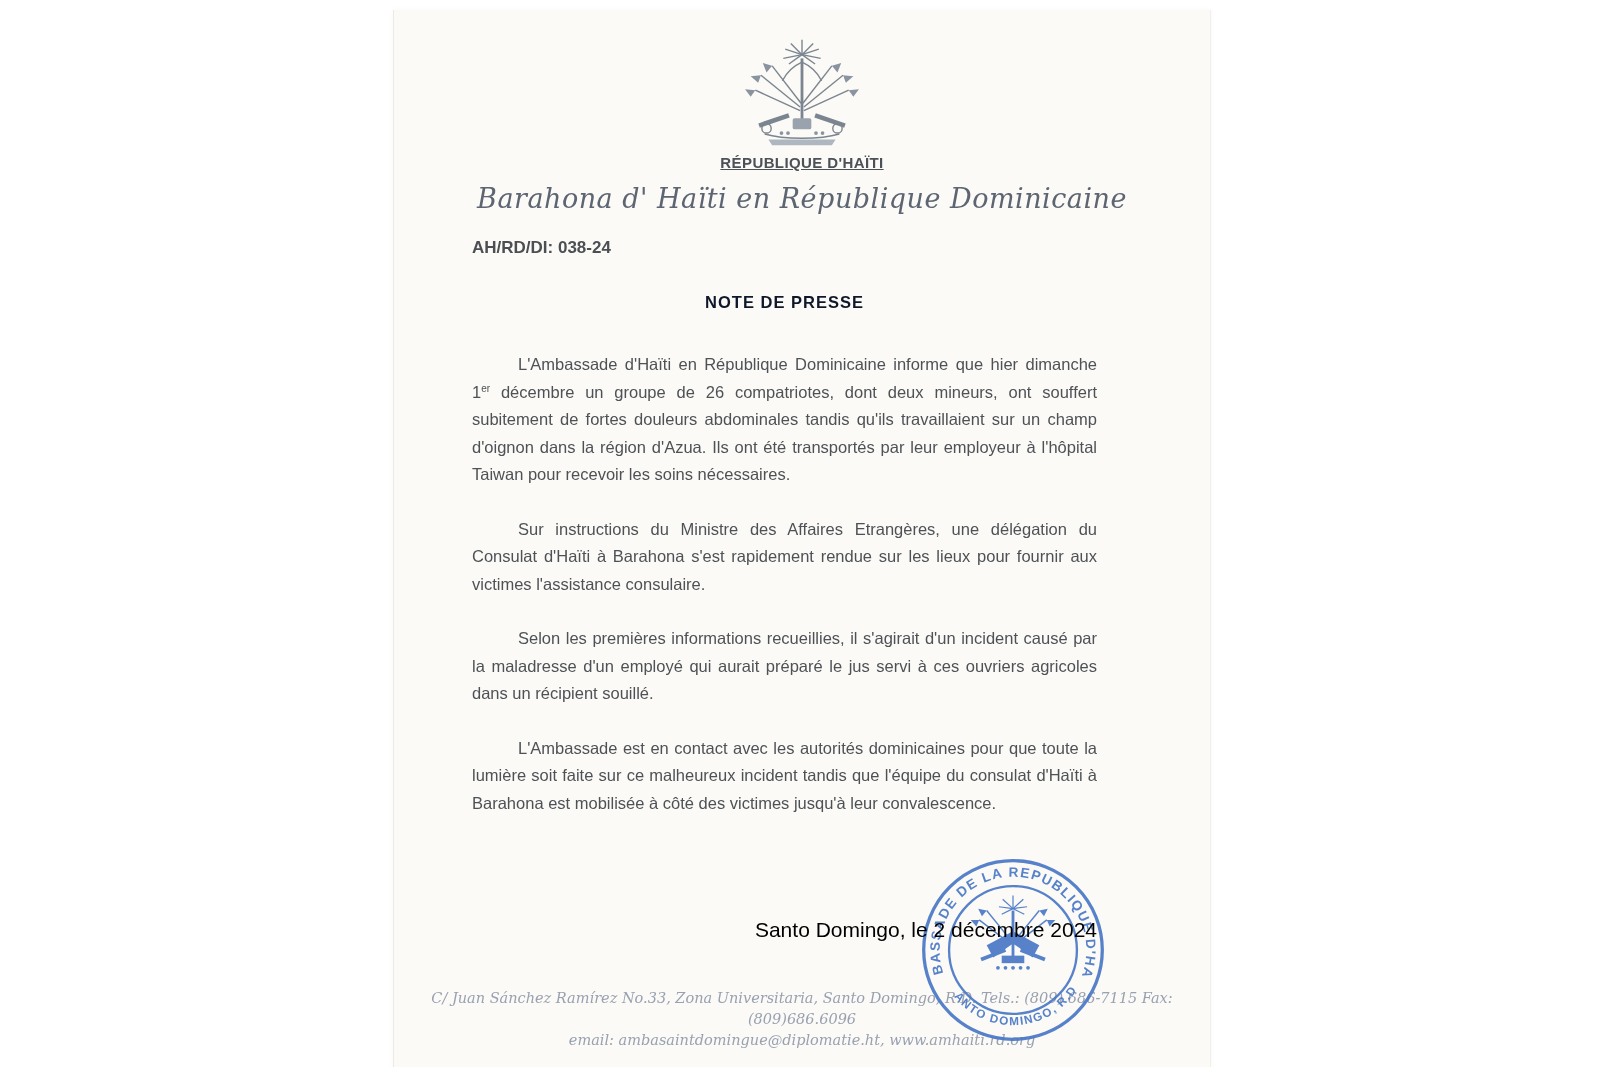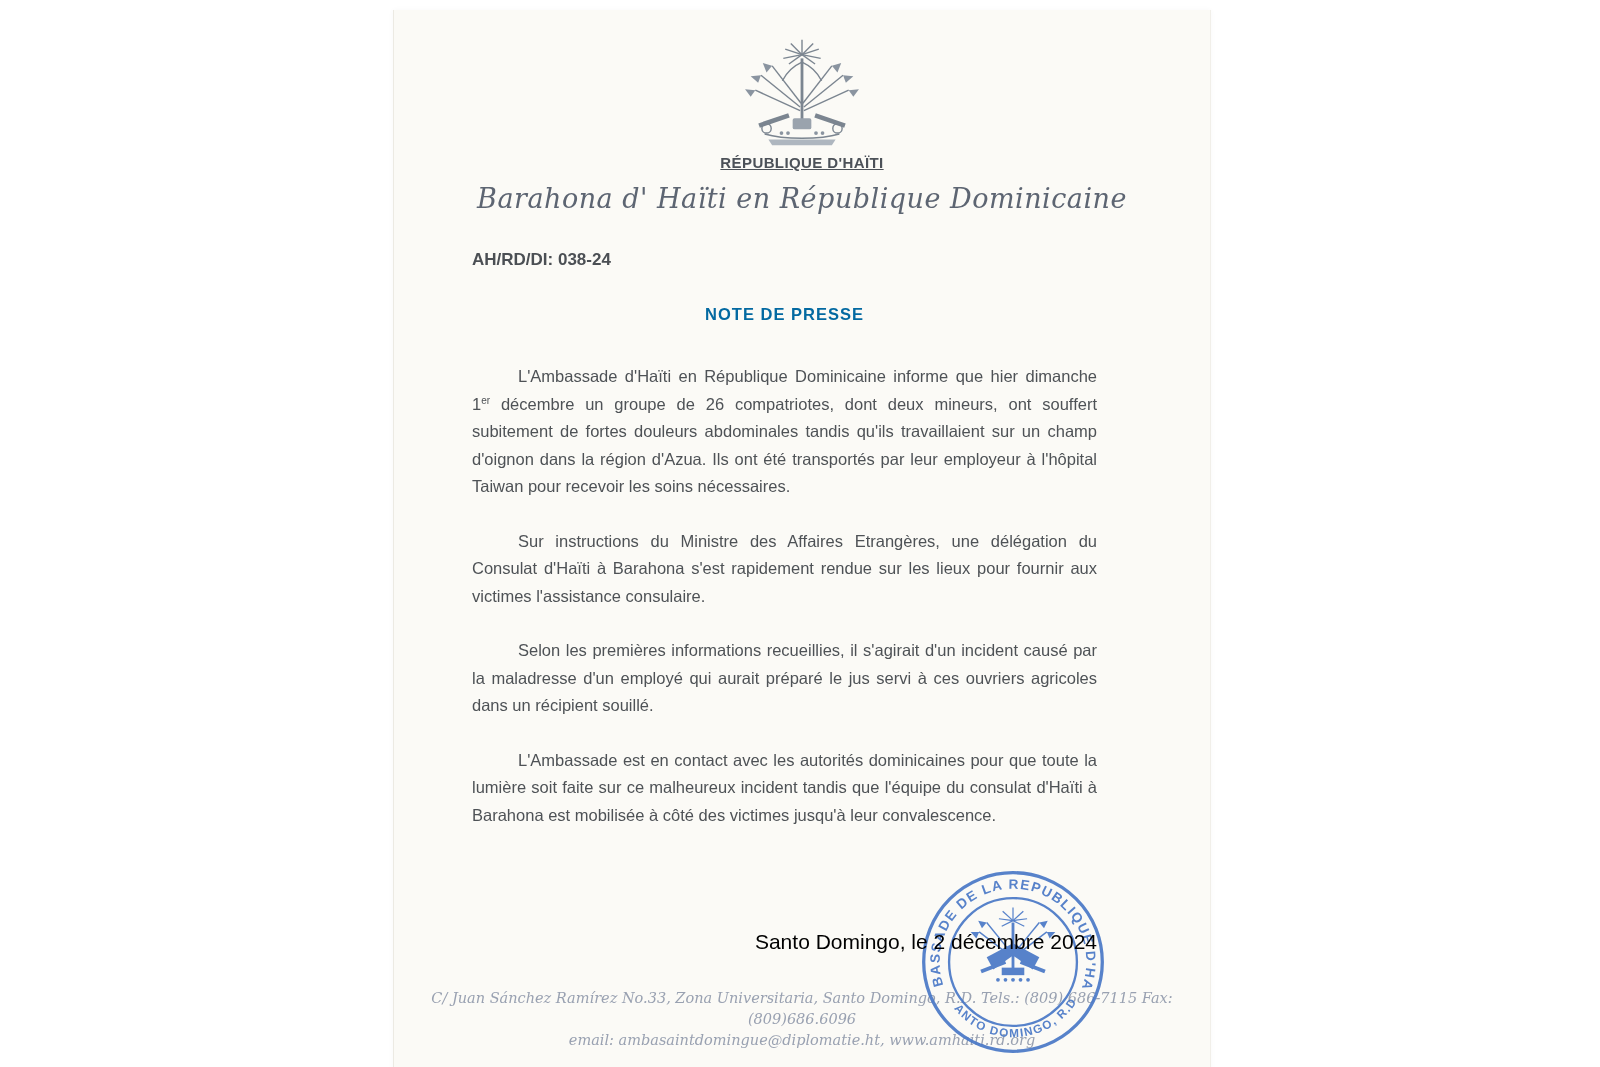--- a/index.html
+++ b/index.html
@@ -5,23 +5,23 @@
   html,body{margin:0;padding:0;background:#ffffff;width:1600px;height:1067px;overflow:hidden;
     font-family:"Liberation Sans", sans-serif;}
   .paper{position:absolute;left:393px;top:10px;width:816px;height:1067px;background:#fbfaf6;
     border-left:1px solid #eceae3;border-right:1px solid #f1efe9;box-shadow:0 0 6px rgba(0,0,0,0.03);}
   .header{ text-align:center;padding-top:26px;}
   .emblem-label{font-size:15px;font-weight:bold;color:#4c5158;letter-spacing:0.4px;
     text-decoration:underline;margin-top:2px;}
   .org-script{font-family:"DejaVu Serif", serif;font-style:italic;font-size:27px;color:#5d6572;
     margin-top:12px;letter-spacing:0.5px;}
   .content{padding:0 113px 0 78px;color:#54575b;}
-  .ref{margin-top:36px;font-weight:bold;font-size:17px;color:#4b4f54;}
+  .ref{margin-top:24px;font-weight:bold;font-size:17px;color:#4b4f54;}
   .title{margin-top:35px;text-align:center;font-weight:bold;font-size:16.5px;
-    letter-spacing:1px;color:#0369a1;}
+    letter-spacing:1px;color:#0f172a;}
   .paras{margin-top:39px;}
   .paras p{margin:0 0 27px 0;text-align:justify;text-indent:46px;font-size:16.5px;
     line-height:27.5px;color:#4e5256;}
   sup{font-size:10px;vertical-align:super;line-height:0;}
   .sign-area{position:relative;height:250px;}
   .date-line{position:absolute;top:74px;right:0;font-size:21px;color:#000000;z-index:3;}
   .stamp{position:absolute;top:12px;right:-10px;width:188px;height:188px;z-index:2;opacity:0.93;}
   .footer{position:absolute;bottom:26px;left:0;width:100%;text-align:center;
     font-family:"DejaVu Serif", serif;font-style:italic;font-size:14.5px;line-height:21px;
     color:#99a1b1;z-index:1;}

